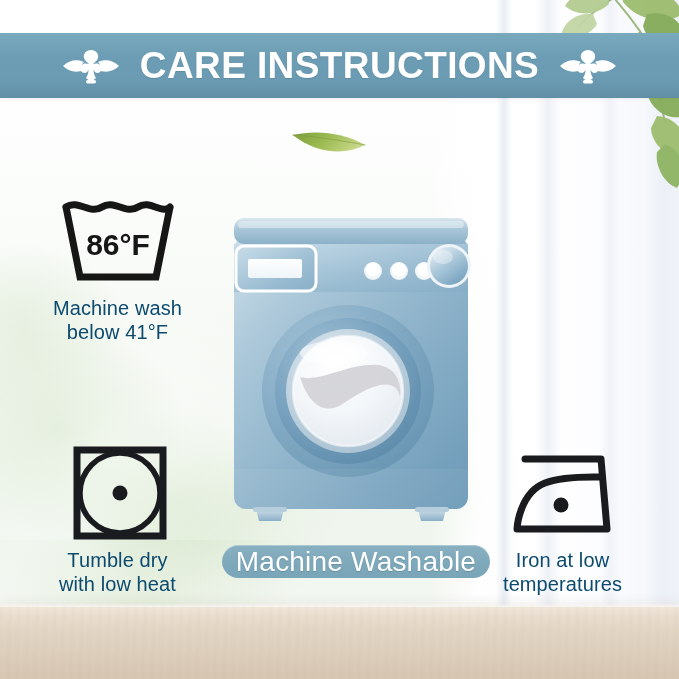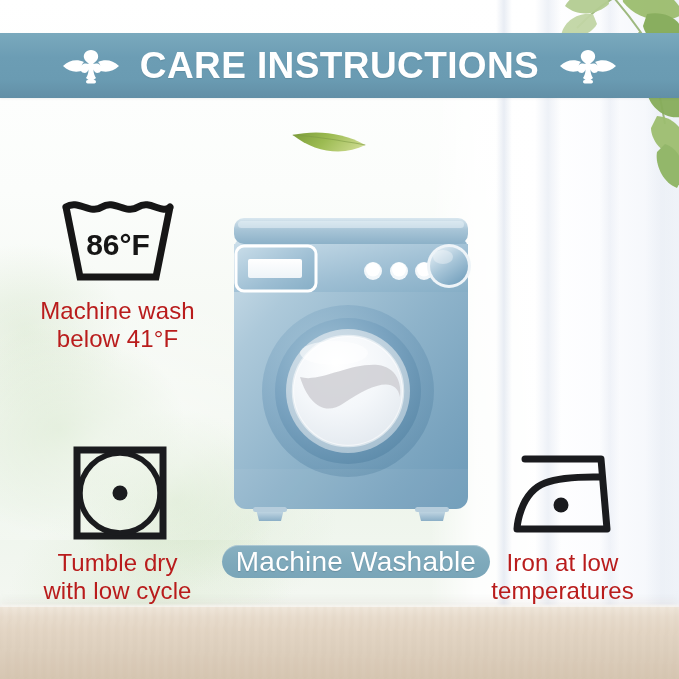--- a/index.html
+++ b/index.html
@@ -56,21 +56,21 @@
   .banner-inner{position:absolute;inset:0;display:flex;align-items:center;justify-content:center;gap:18px;border-radius:19px;}
   .banner-title{
     color:#ffffff;font-size:37px;font-weight:700;letter-spacing:.4px;line-height:1;
     font-family:"Liberation Sans","DejaVu Sans",sans-serif;white-space:nowrap;
     text-shadow:0 1px 1px rgba(40,70,85,.18);}
   .fleur{width:62px;height:40px;flex:0 0 auto;}
 
   
   .care{position:absolute;width:215px;text-align:center;}
   .care .sym{display:flex;align-items:center;justify-content:center;height:112px;}
-  .care .cap{color:#b91c1c;font-size:24px;line-height:1.18;letter-spacing:.1px;
+  .care .cap{color:#0c4a6e;font-size:20px;line-height:1.18;letter-spacing:.1px;
      font-family:"Liberation Sans","DejaVu Sans",sans-serif;}
   .tl{left:10px;top:185px;}
   .tr{left:455px;top:185px;}
   .bl{left:10px;top:437px;}
   .br{left:455px;top:437px;}
 
   
   .machine{position:absolute;left:228px;top:207px;width:246px;height:323px;}
 
   
@@ -175,21 +175,21 @@
 
   <div class="care bl">
     <div class="sym">
       <svg viewBox="0 0 110 102" width="110" height="102">
         <rect x="14" y="8" width="86" height="86" stroke="#1a1b1e" stroke-width="7" fill="none"></rect>
         <circle cx="57" cy="51" r="40" stroke="#1a1b1e" stroke-width="5.5" fill="none"></circle>
         <circle cx="57" cy="51" r="7.5" fill="#1a1b1e"></circle>
       </svg>
     </div>
     <div class="cap">Tumble dry</div>
-    <div class="cap">with low cycle</div>
+    <div class="cap">with low heat</div>
   </div>
 
   <div class="care br">
     <div class="sym">
       <svg viewBox="0 0 124 96" width="124" height="96">
         <path d="M24 14 L100 14 L106 84 L16 84 C16 84, 18 48, 44 38 C62 31, 88 32, 99 32" stroke="#1a1b1e" stroke-width="7" fill="none" stroke-linejoin="round" stroke-linecap="round"></path>
         <circle cx="60" cy="60" r="7.5" fill="#1a1b1e"></circle>
       </svg>
     </div>
     <div class="cap">Iron at low</div>

